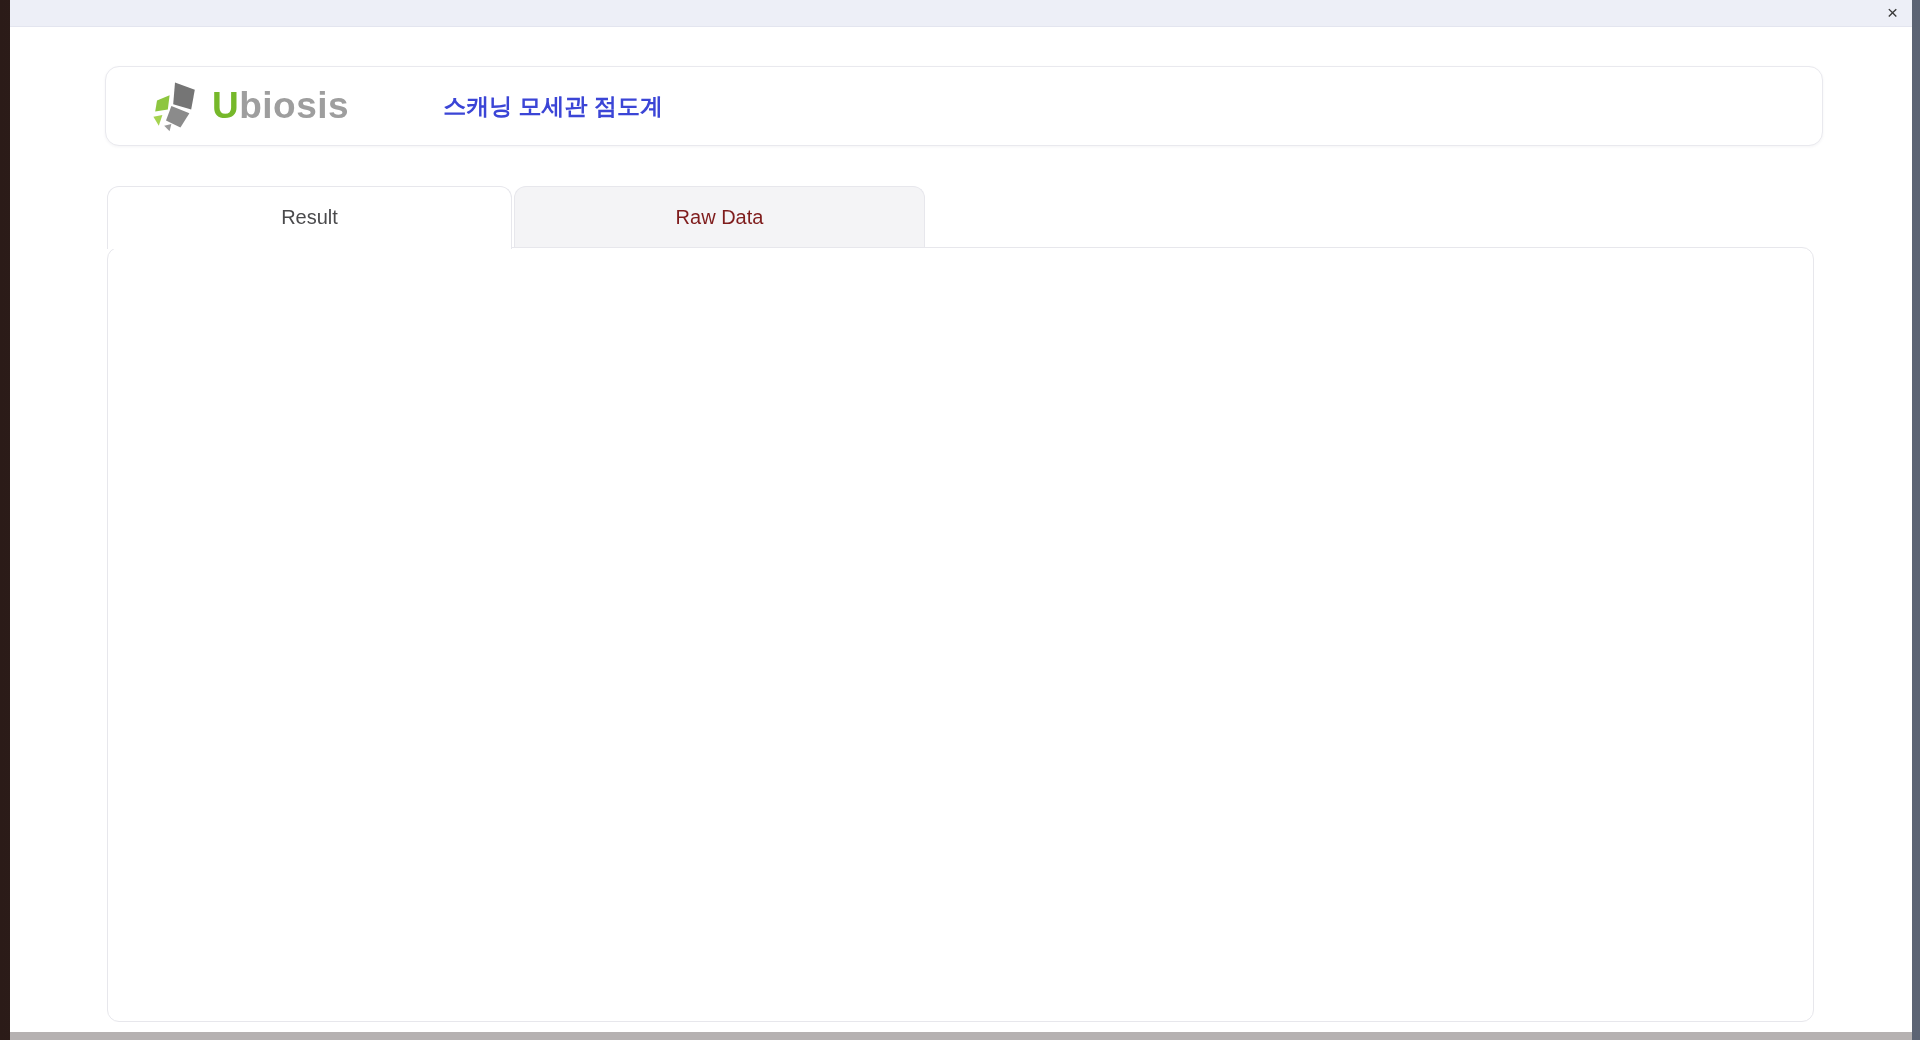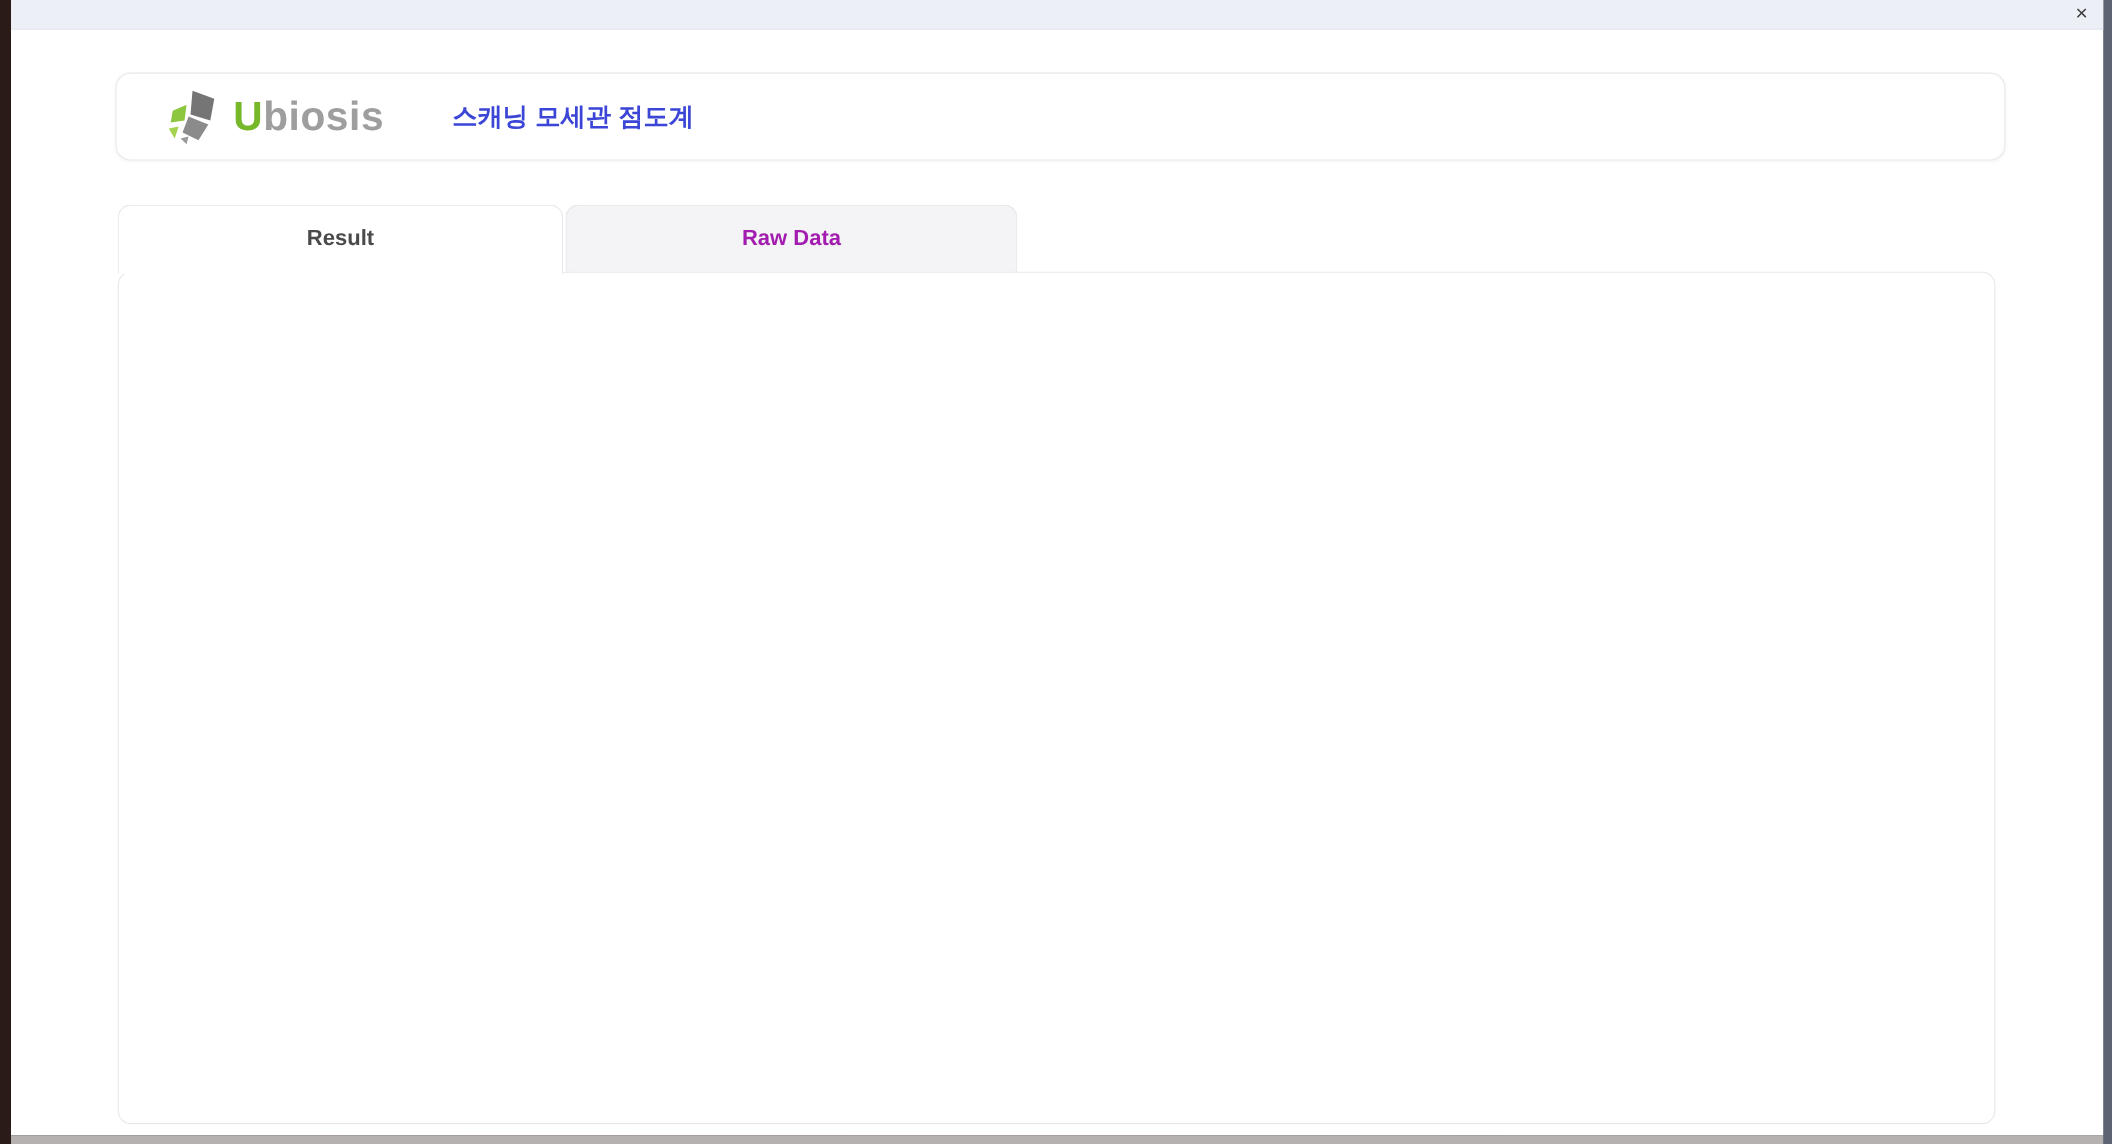--- a/index.html
+++ b/index.html
@@ -5,31 +5,31 @@
   html,body{margin:0;padding:0;width:1920px;height:1040px;overflow:hidden;
     font-family:"Liberation Sans","DejaVu Sans",sans-serif;
     background:linear-gradient(90deg,#2b1b18 0%,#53342d 45%,#4a3a38 70%,#5c6474 100%);}
   .window{position:absolute;left:10px;top:0;width:1902px;height:1032px;background:#ffffff;}
   .titlebar{position:absolute;left:0;top:0;width:100%;height:26px;background:#edeff7;border-bottom:1px solid #e3e5ef;}
   .close-btn{position:absolute;right:14px;top:1px;font-size:19px;color:#3a3a3a;line-height:24px;cursor:default;}
   .bottom-strip{position:absolute;left:10px;top:1032px;width:1902px;height:8px;background:#b5b1b1;}
 
   .header-card{position:absolute;left:95px;top:66px;width:1718px;height:80px;background:#fff;
     border:1px solid #e9e9ee;border-radius:14px;box-shadow:0 1px 3px rgba(40,40,80,.05);
-    display:flex;align-items:center;padding-left:42px;box-sizing:border-box;}
+    display:flex;align-items:center;padding-left:42px;box-sizing:border-box;gap:32px;}
   .logo{display:flex;align-items:center;gap:10px;}
   .logo-text{font-size:37px;font-weight:bold;color:#9e9e9e;letter-spacing:.5px;}
   .logo-u{color:#76b82a;}
   .app-title{margin-left:62px;font-size:23px;font-weight:bold;color:#3b45d6;}
 
   .tab{position:absolute;top:186px;height:61px;border-radius:12px 12px 0 0;text-align:center;
-    font-size:20px;font-weight:bold;line-height:60px;box-sizing:border-box;cursor:default;}
+    font-size:20px;font-weight:normal;line-height:60px;box-sizing:border-box;cursor:default;}
   .tab-active{left:97px;width:405px;height:63px;background:#fff;border:1px solid #e7e7ec;border-bottom:none;
     color:#4a4a4c;z-index:3;}
-  .tab-inactive{left:504px;width:411px;background:#f4f4f6;border:1px solid #e7e7ec;border-bottom:none;color:#a21caf;z-index:1;}
+  .tab-inactive{left:504px;width:411px;background:#f4f4f6;border:1px solid #e7e7ec;border-bottom:none;color:#7f1d1d;z-index:1;}
 
   .panel{position:absolute;left:97px;top:247px;width:1705px;height:773px;background:#fff;
     border:1px solid #e7e7ec;border-radius:12px;z-index:2;}
 
   .card{position:absolute;background:#fff;border:1px solid #ebebf0;border-radius:12px;
     box-shadow:0 1px 3px rgba(30,30,60,.05);box-sizing:border-box;}
   .card-head{position:absolute;left:24px;top:14px;display:flex;align-items:center;gap:12px;}
   .card-title{font-size:20px;font-weight:bold;color:#58585a;}
 
   .file-info-card{left:115px;top:281px;width:1101px;height:147px;}

